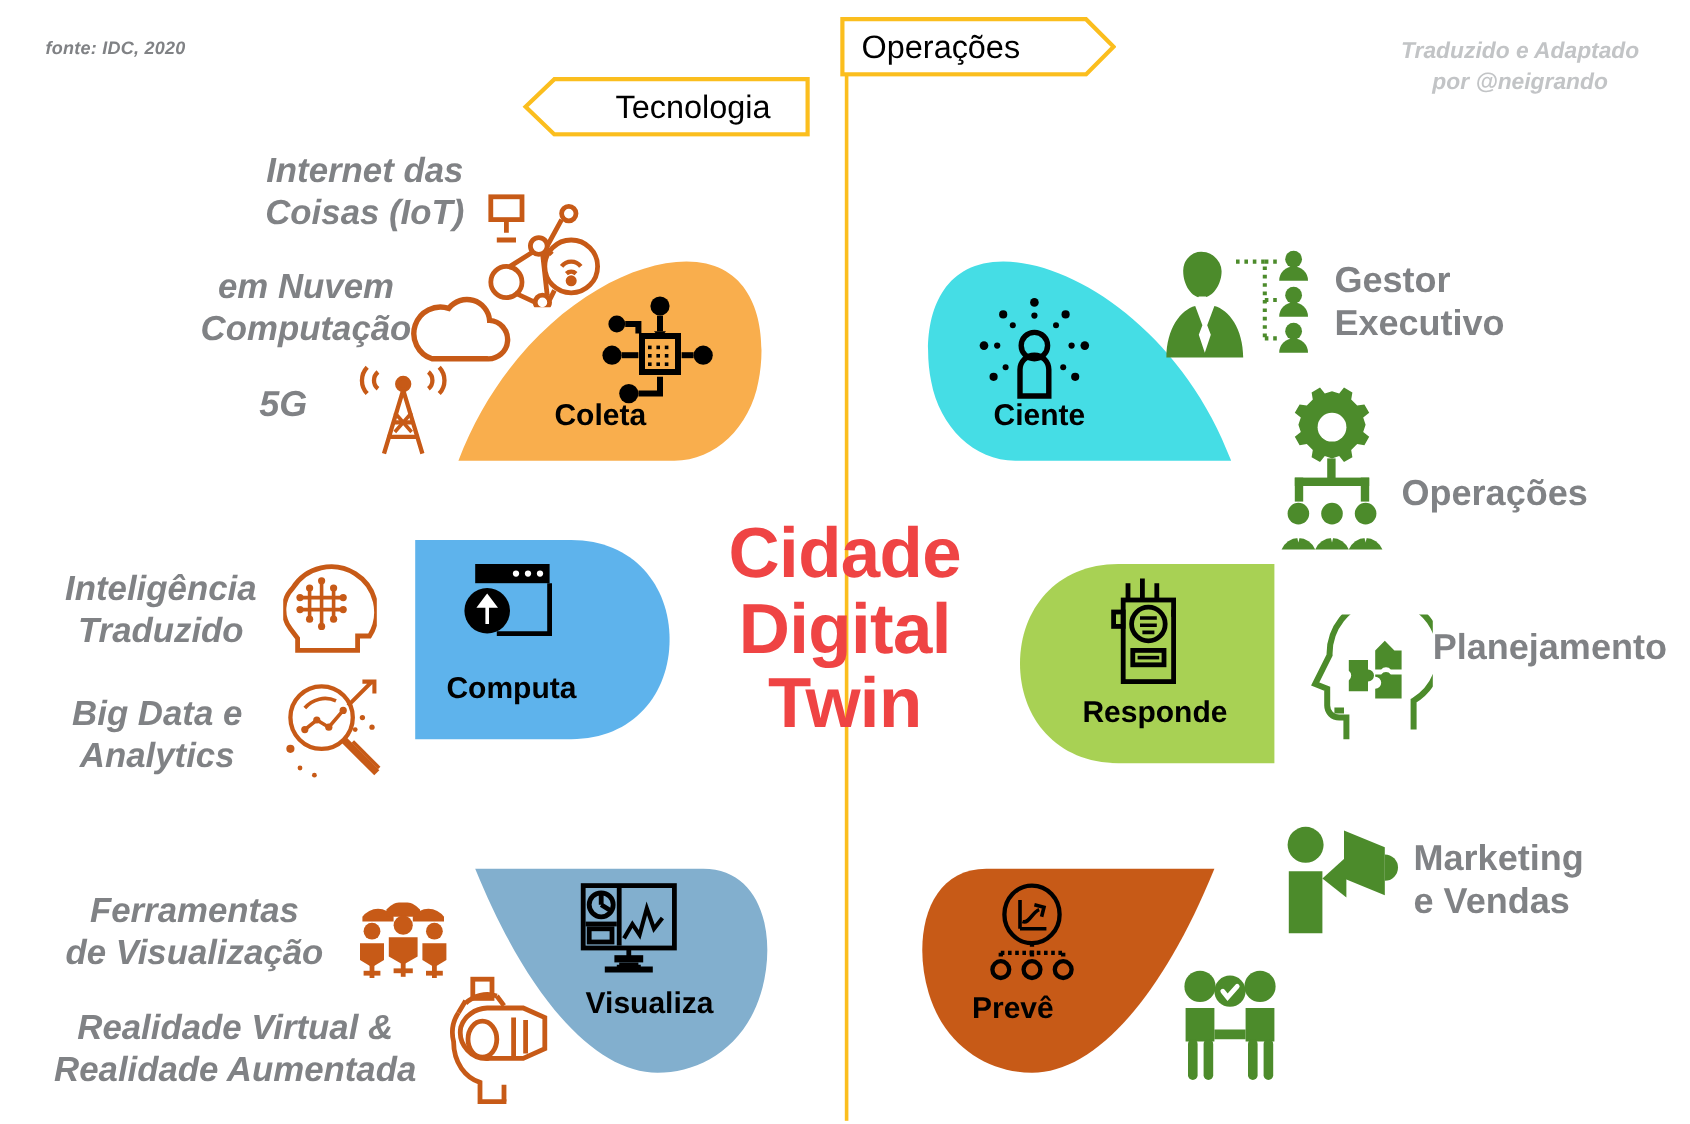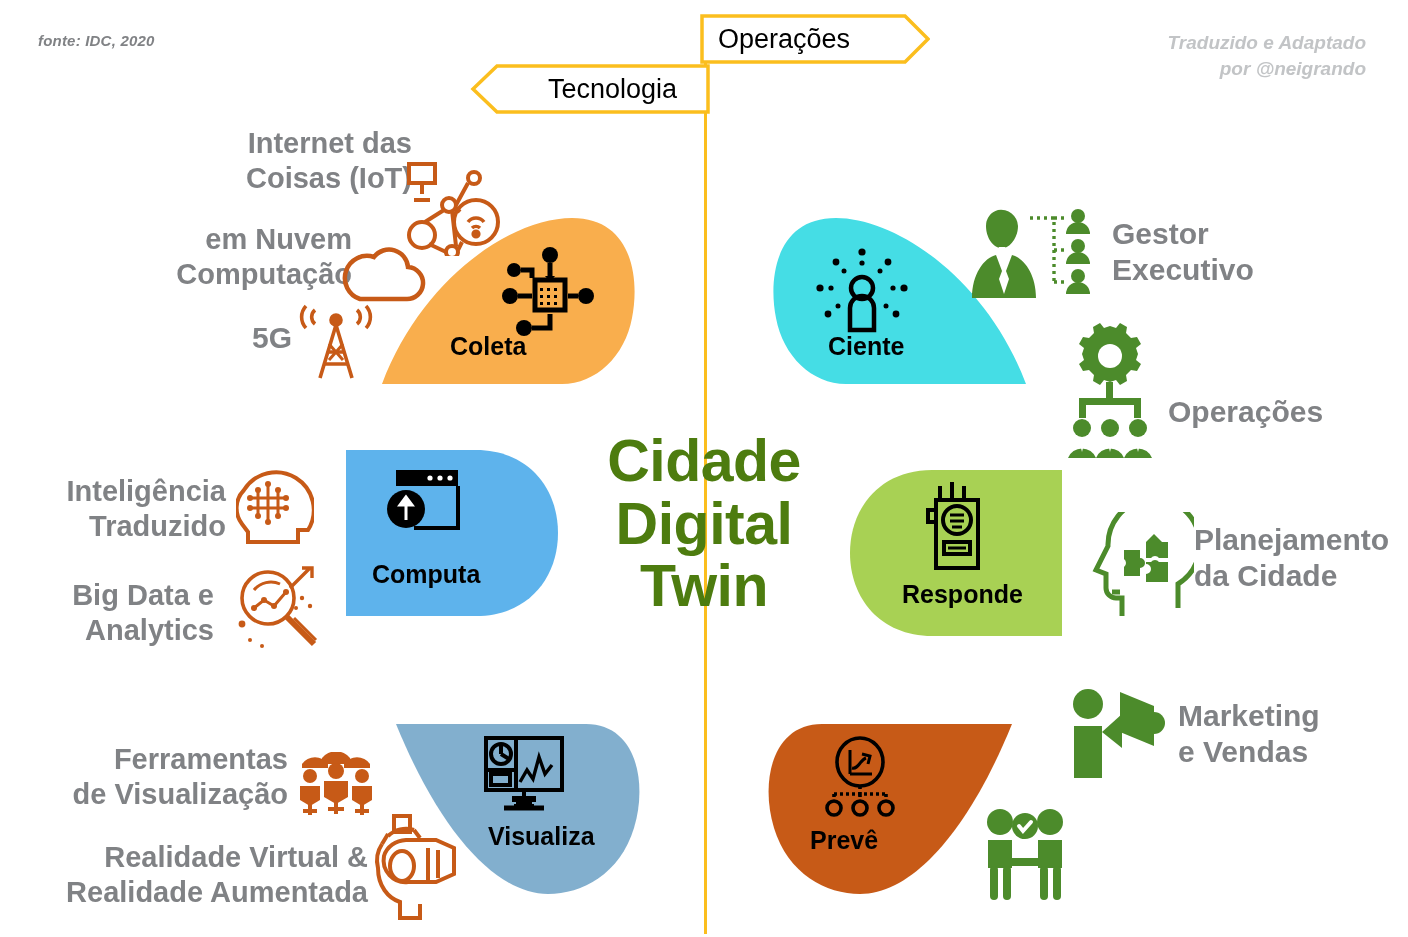--- a/index.html
+++ b/index.html
@@ -14,69 +14,69 @@
 
   .abs{position:absolute;}
 
   
   .source{
     left:38px;top:32px;
     font-size:15px;font-style:italic;font-weight:700;
     color:#808285;letter-spacing:.2px;
   }
   .credit{
-    right:42px;top:30px;text-align:right;
+    right:42px;top:30px;text-align:center;
     font-size:19px;font-style:italic;font-weight:700;
     color:#c2c4c6;line-height:1.35;
   }
 
   
   .tag-ops{
     left:700px;top:14px;width:230px;height:50px;
   }
   .tag-tec{
-    left:470px;top:64px;width:240px;height:50px;
+    left:435px;top:64px;width:240px;height:50px;
   }
   .tag svg{display:block;}
   .tag-label{
     position:absolute;top:0;height:50px;line-height:50px;
     font-size:27px;color:#000;white-space:nowrap;
   }
   .tag-ops .tag-label{left:18px;}
   .tag-tec .tag-label{left:78px;}
 
   .divider-v{
     left:704px;top:62px;width:3px;height:872px;
     background:#FBBE1E;
   }
 
   
   .center-title{
     left:554px;top:430px;width:300px;
     text-align:center;
     font-size:59px;font-weight:bold;line-height:1.06;
-    color:#4d7c0f;letter-spacing:-.5px;
+    color:#ef4444;letter-spacing:-.5px;
   }
 
   
   .petal{position:absolute;}
   .petal svg{display:block;overflow:visible;}
   .petal-label{
     position:absolute;
     font-size:25px;font-weight:bold;color:#000;white-space:nowrap;
   }
   .petal-icon{position:absolute;}
 
   
   .sidelabel{
     position:absolute;
     font-size:27px;font-weight:bold;color:#808285;
     line-height:1.2;white-space:nowrap;
   }
-  .sidelabel.r{text-align:right;}
+  .sidelabel.r{text-align:center;font-style:italic;}
   .ico{position:absolute;}
   .ico svg{display:block;}
 </style>
 </head>
 <body>
 
 <div id="stage">
 
   <div class="abs source">fonte: IDC, 2020</div>
 
@@ -133,21 +133,21 @@
             <rect x="52" y="40" width="3" height="3"></rect>
           <rect x="38" y="47" width="3" height="3"></rect>
             <rect x="45" y="47" width="3" height="3"></rect>
             <rect x="52" y="47" width="3" height="3"></rect>
           <rect x="38" y="54" width="3" height="3"></rect>
             <rect x="45" y="54" width="3" height="3"></rect>
             <rect x="52" y="54" width="3" height="3"></rect>
         </g>
       </svg>
     </div>
-    <div class="petal-label" style="left:68px;top:114px;text-align:right;">Coleta</div>
+    <div class="petal-label" style="left:80px;top:114px;text-align:right;">Coleta</div>
   </div>
 
   <div class="petal" style="left:342px;top:450px;text-align:right;">
     <svg width="218" height="166" viewBox="0 0 218 166">
       <path d="M4,0 H134 C186,0 216,38 216,83 C216,128 186,166 134,166 H4 Z" fill="#5EB3EC"></path>
     </svg>
     <div class="petal-icon" style="left:42px;top:16px;">
       <svg width="92" height="80" viewBox="0 0 92 80">
         <rect x="12" y="4" width="62" height="16" fill="#000"></rect>
         <g fill="#fff">
@@ -454,21 +454,20 @@
       <path d="M22,80 h8"></path>
       <g fill="#4C8B2B" stroke="none">
         <path d="M34,38 h16 v8 a5,5 0 0 1 0,10 v8 h-16 v-9 a5,5 0 0 0 0,-8 z"></path>
         <path d="M56,30 l8,-8 l8,8 h6 v16 h-9 a5,5 0 0 0 -8,0 h-5 z"></path>
         <path d="M56,50 h5 a5,5 0 0 1 8,0 h9 v20 h-22 v-8 a5,5 0 0 0 0,-10 z"></path>
       </g>
     </svg>
   </div>
   <div class="abs sidelabel" style="left:1194px;top:522px;width:214px;font-size:30px;">
     <div>Planejamento</div>
-    <div>da Cidade</div>
   </div>
 
   <div class="ico" style="left:1068px;top:688px;">
     <svg width="100" height="90" viewBox="0 0 100 90" fill="#4C8B2B">
       <circle cx="20" cy="16" r="15"></circle>
       <path d="M6,38 h28 v52 h-28 z"></path>
       <path d="M34,44 l20,-18 v34 z"></path>
       <path d="M52,4 l34,14 v40 l-34,-14 z"></path>
       <path d="M86,24 a9,9 0 0 1 0,22 z"></path>
     </svg>

